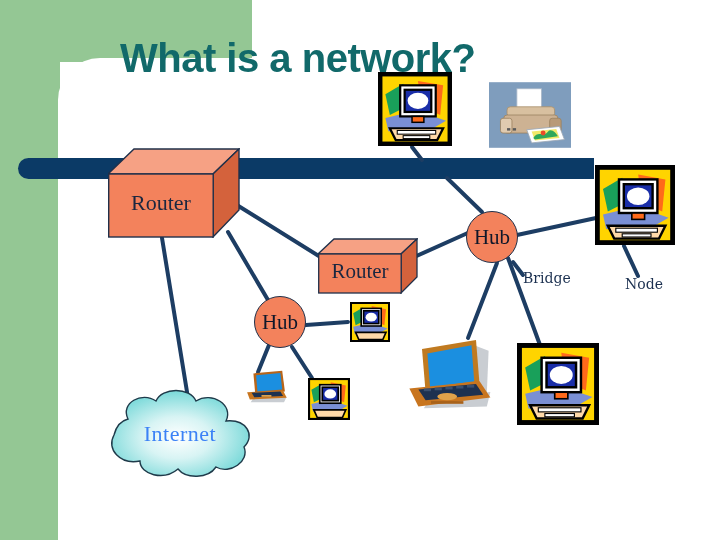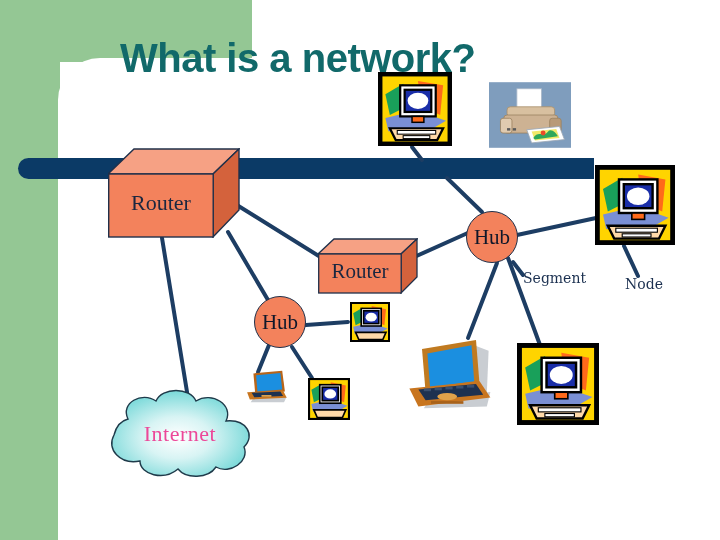--- a/index.html
+++ b/index.html
@@ -73,21 +73,21 @@
     color:#1b3050;
     font-size:14px;
     white-space:nowrap;
   }
   
   .cloud{position:absolute;left:90px;top:385px;width:180px;height:95px;}
   .cloud .cap{
     position:absolute;
     font-family:"Liberation Serif", serif;
     font-size:22px;
-    color:#ec4899;
+    color:#3b82f6;
     left:0;top:36px;width:180px;text-align:center;
     letter-spacing:0.5px;
   }
   
   .art{position:absolute;}
 </style>
 </head>
 <body>
 
 <div id="slide">
@@ -152,21 +152,21 @@
   </div>
 
   <div class="hub" style="left:466px;top:211px;width:52px;height:52px;font-size:21px;">
     <span>Hub</span>
   </div>
 
   <div class="hub" style="left:254px;top:296px;width:52px;height:52px;font-size:21px;">
     <span>Hub</span>
   </div>
 
-  <div class="hand" style="left:523px;top:270px;">Segment</div>
+  <div class="hand" style="left:523px;top:270px;">Bridge</div>
   <div class="hand" style="left:599px;top:276px;margin-left:26px;">Node</div>
 
   <div class="cloud">
     <svg width="180" height="95" viewBox="0 0 180 95">
       <defs>
         <radialGradient id="cloudgrad" cx="48%" cy="55%" r="58%">
           <stop offset="0%" stop-color="#ffffff"></stop>
           <stop offset="42%" stop-color="#d8f4f4"></stop>
           <stop offset="100%" stop-color="#6fd6d6"></stop>
         </radialGradient>

